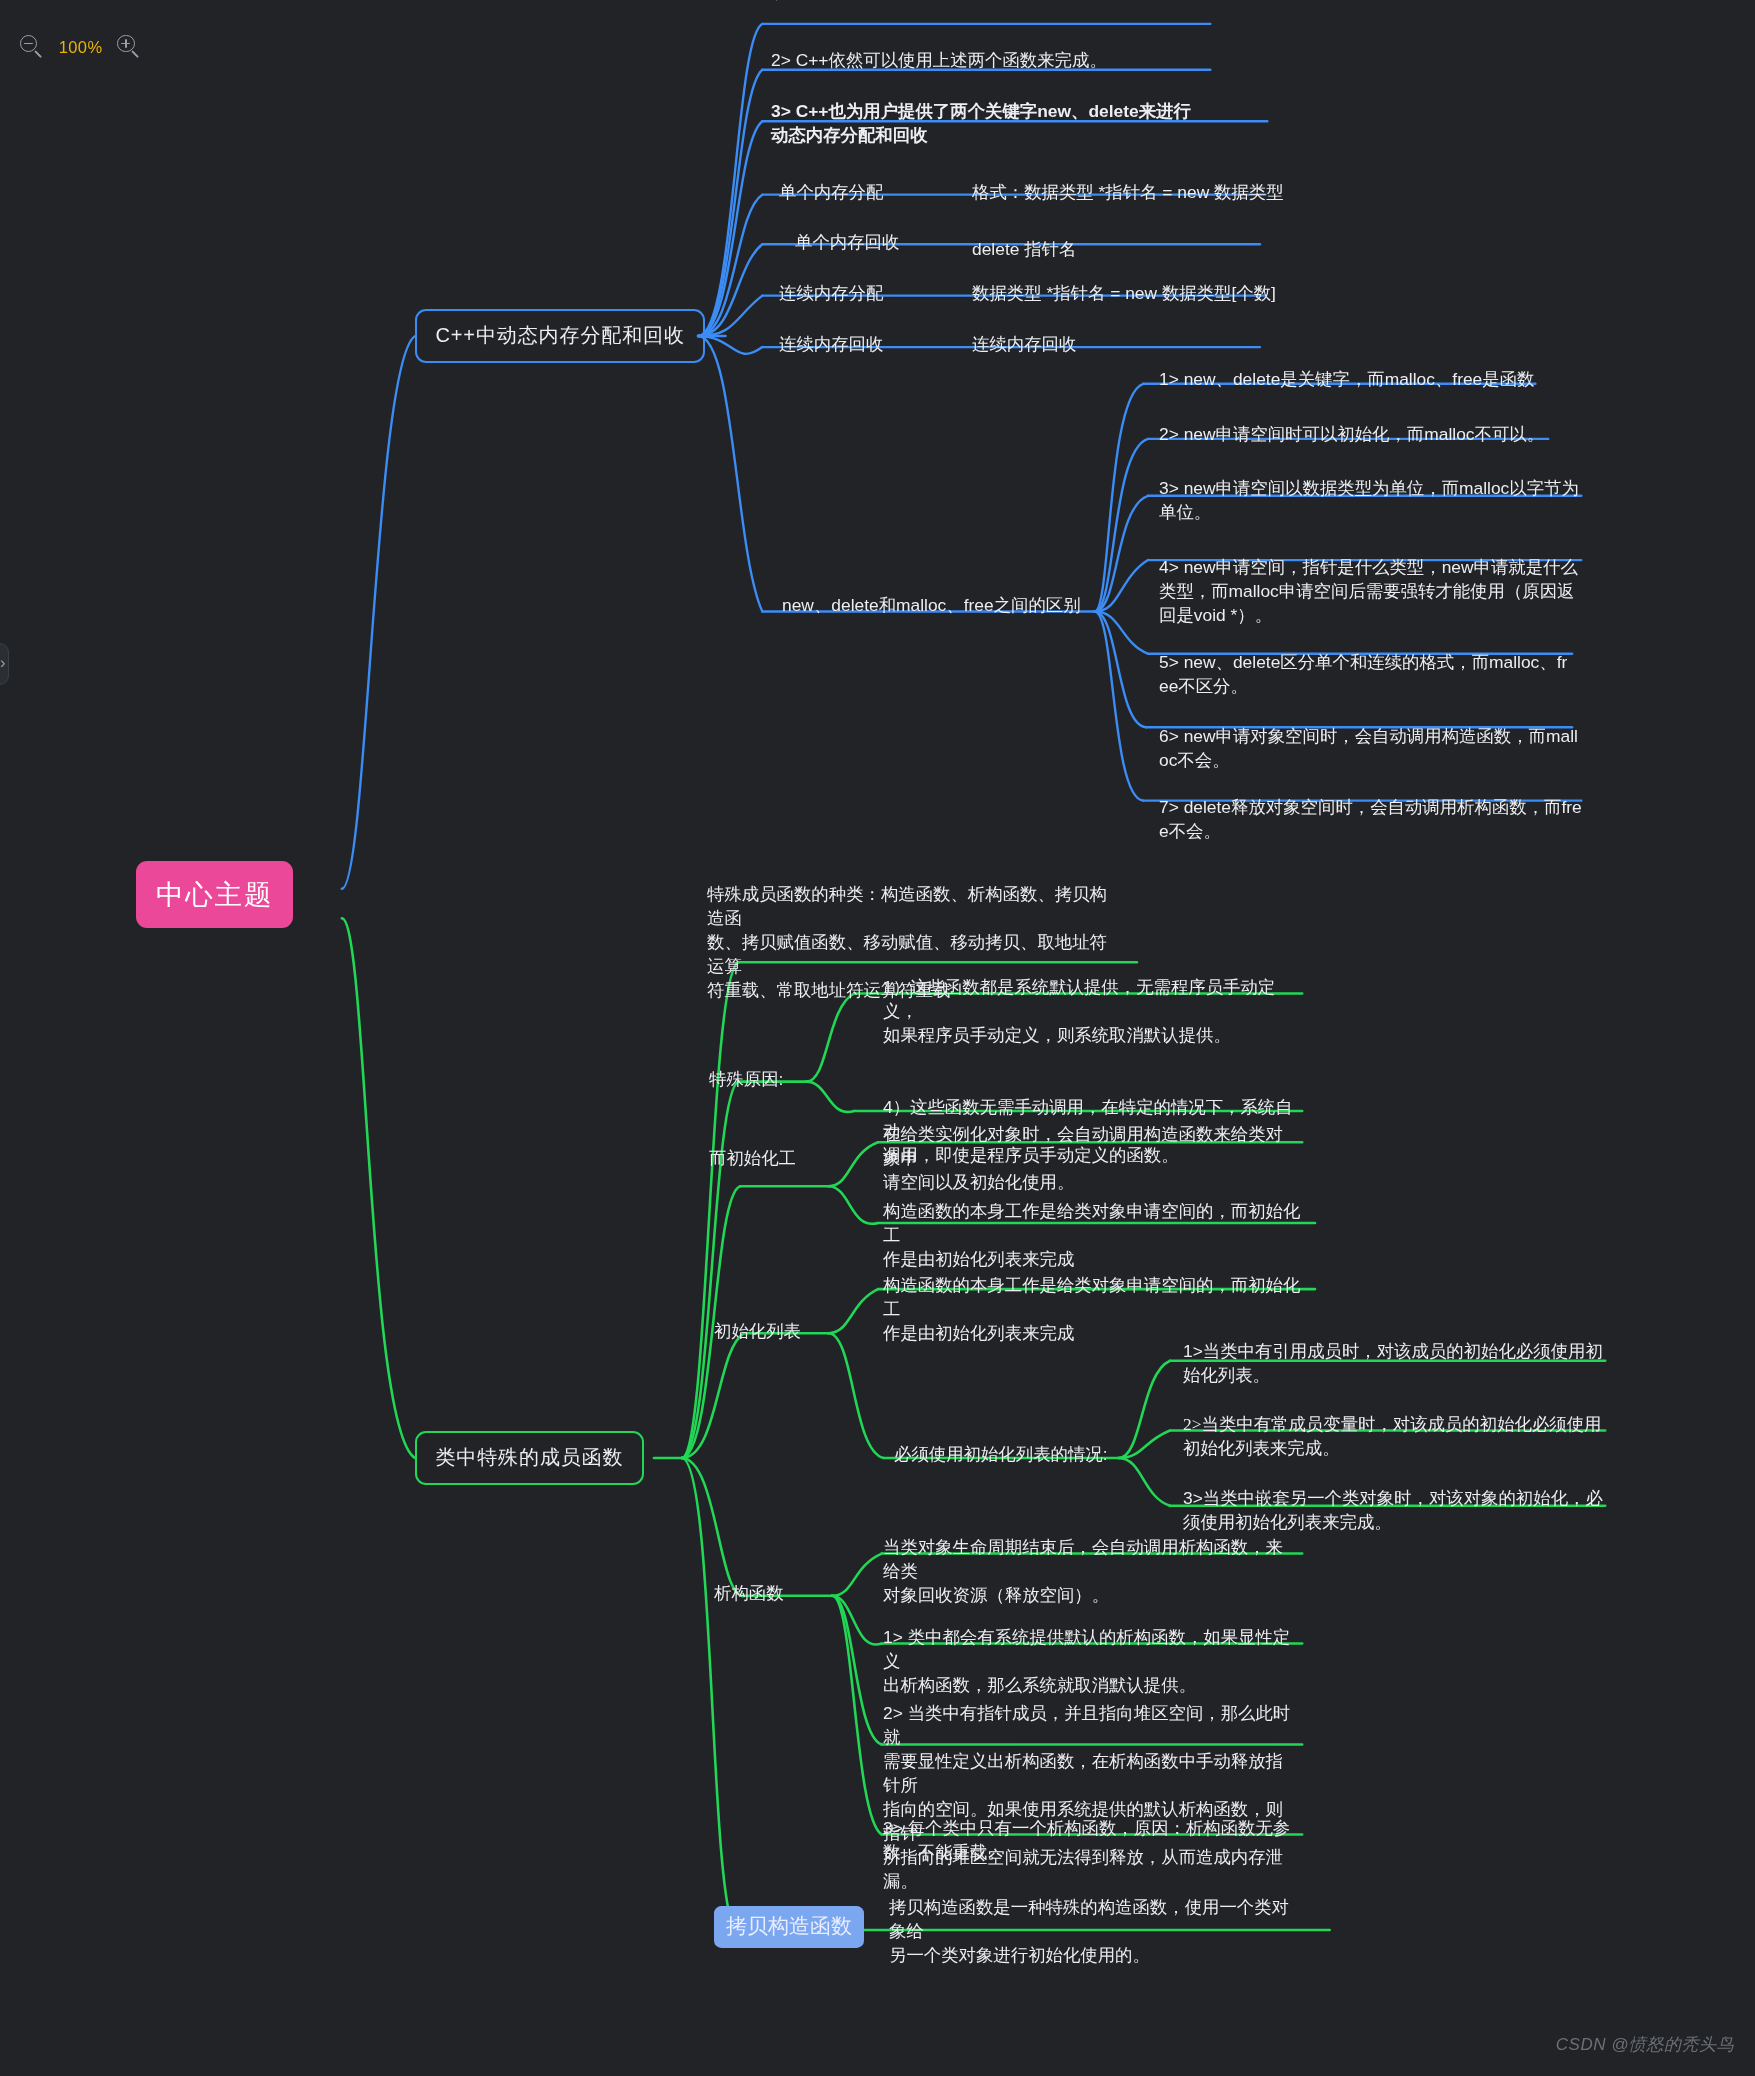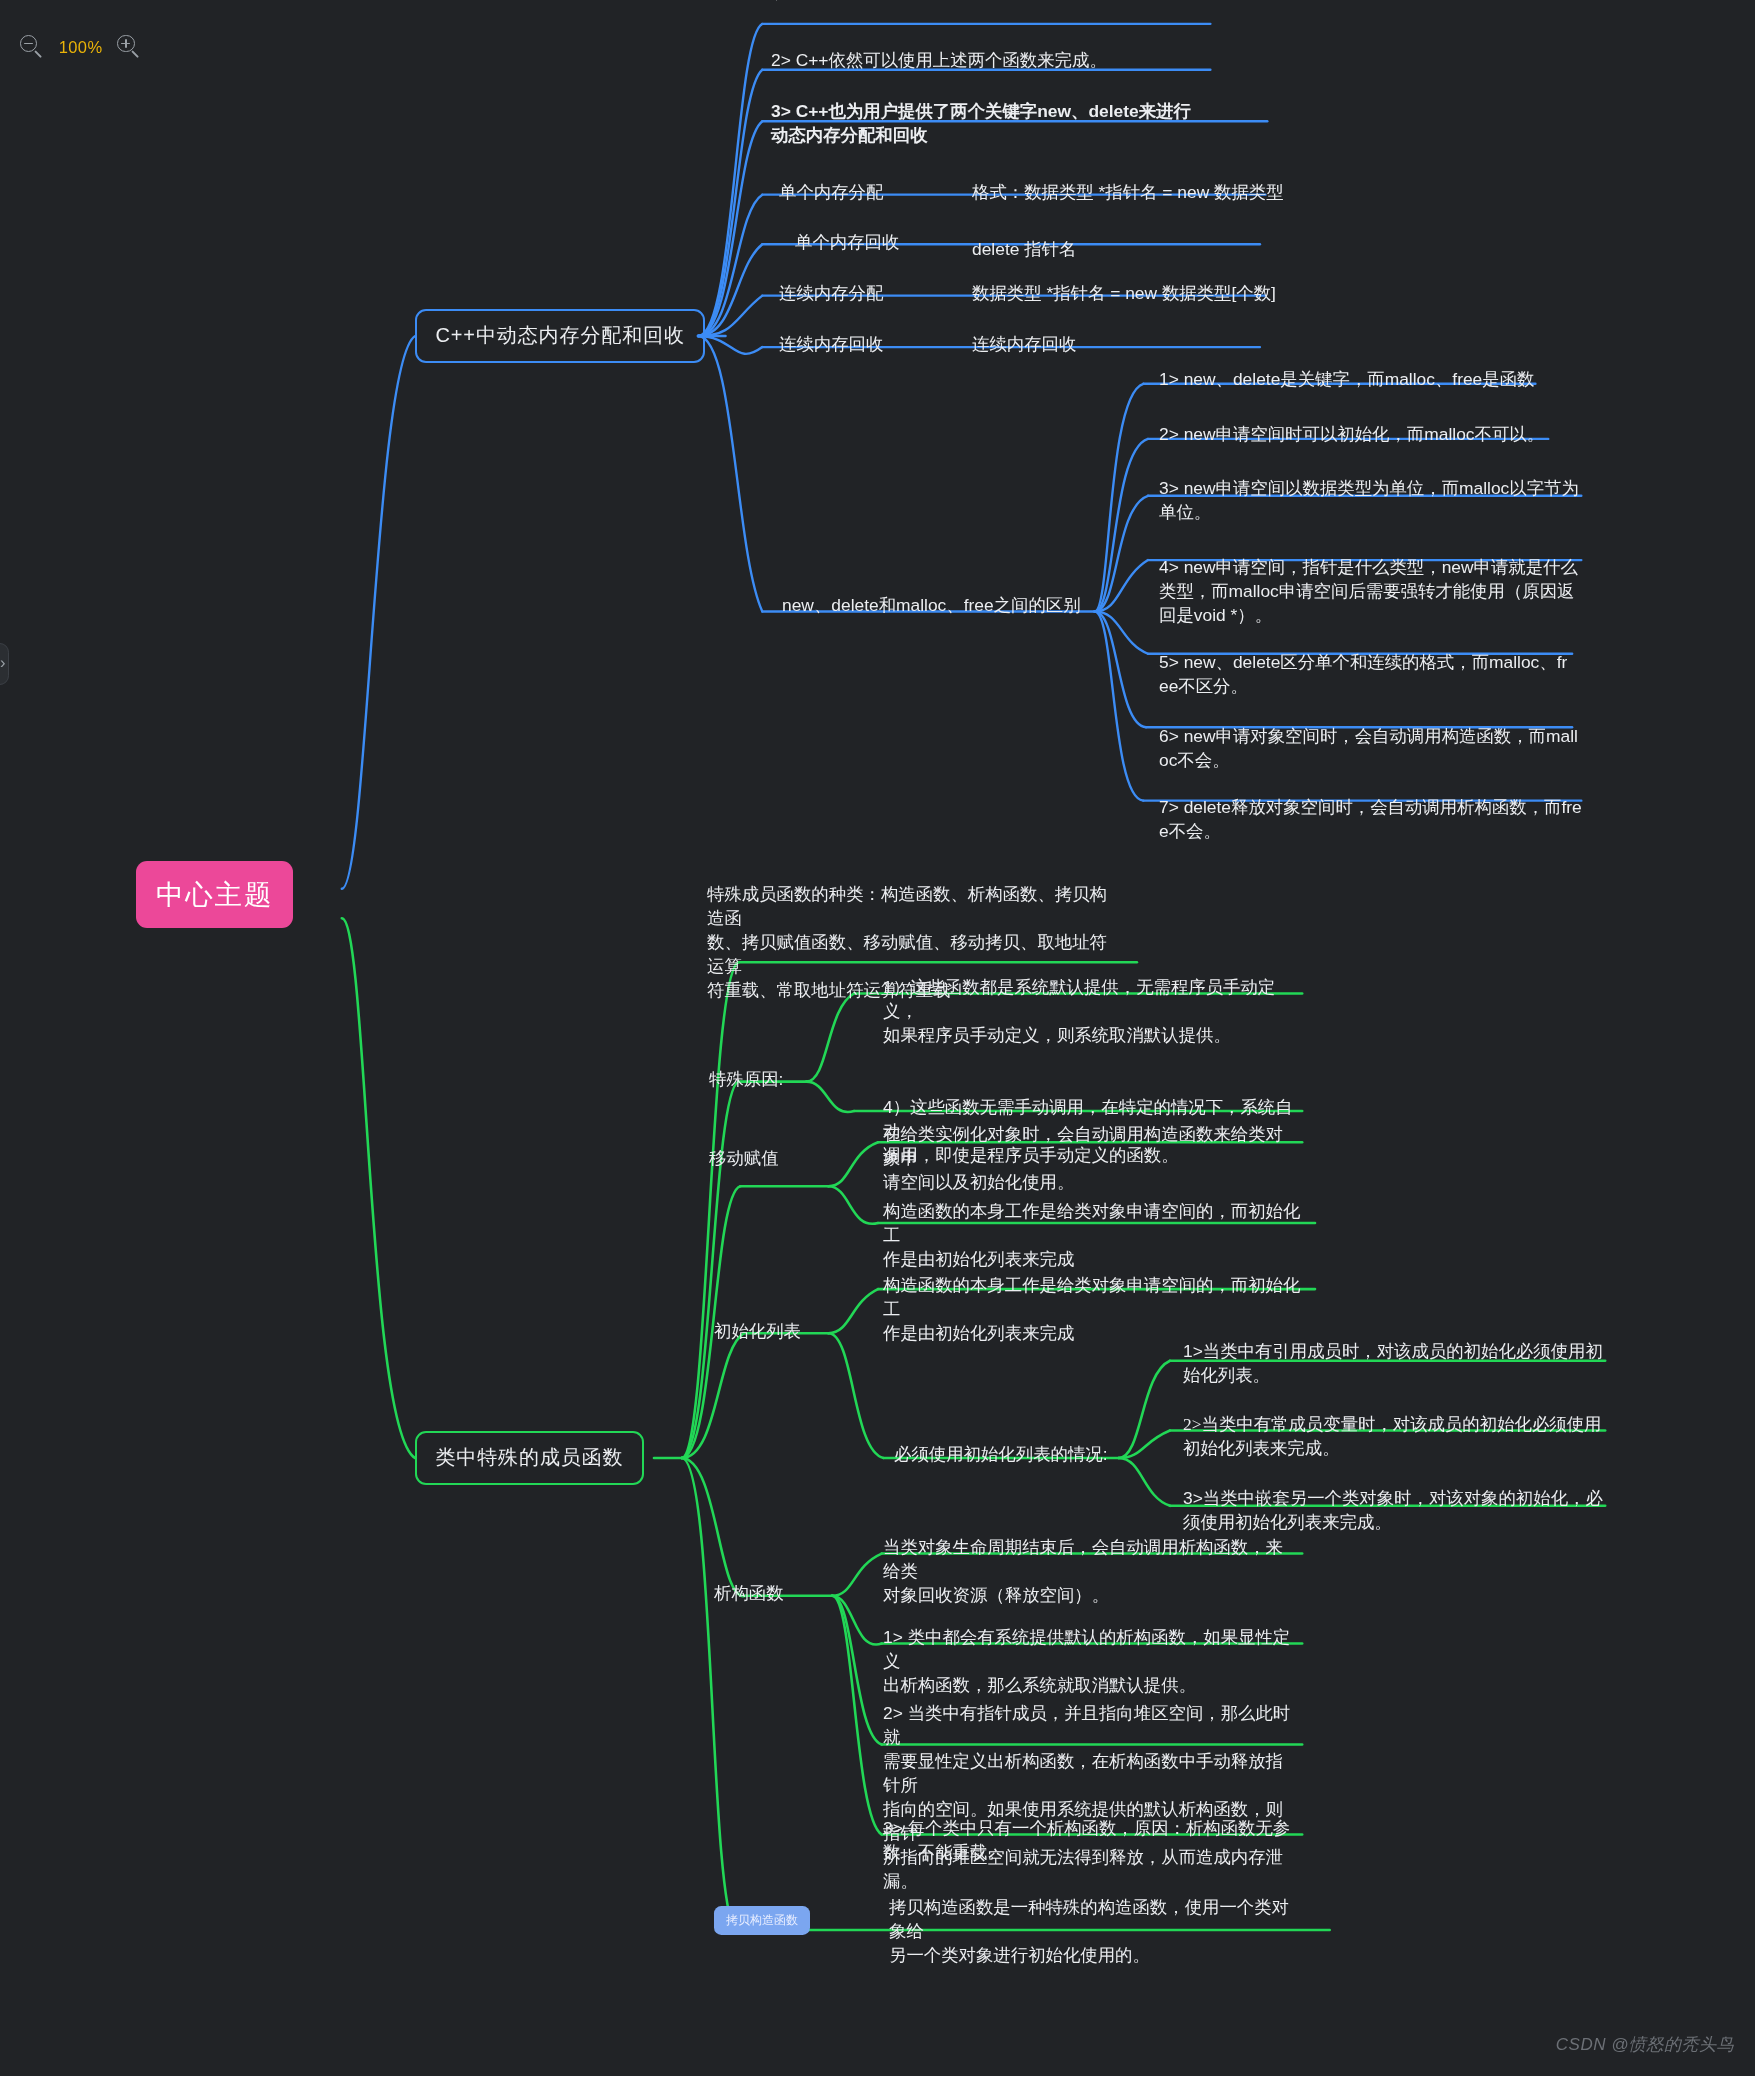--- a/index.html
+++ b/index.html
@@ -30,21 +30,21 @@
 
   
   .node{ position:absolute; font-size:17.4px; line-height:1.38; color:#eceef1; white-space:pre-wrap; }
   .node.plain{ background:transparent; }
   .node.center{
     background:#ec4899; color:#ffffff; font-size:27.5px;
     border-radius:11px; padding:14.7px 20px; letter-spacing:1.8px;
   }
   .node.blue-box{ border:2.1px solid #3c8cf5; border-radius:11px; padding:11px 18.4px; font-size:20px; letter-spacing:0.9px; }
   .node.green-box{ border:2.1px solid #22d756; border-radius:11px; padding:11px 18.4px; font-size:20px; letter-spacing:0.9px; }
-  .node.blue-fill{ background:#7ba6f0; color:#e9eeff; border-radius:7.3px; padding:6.4px 12px; font-size:12px; }
+  .node.blue-fill{ background:#7ba6f0; color:#e9eeff; border-radius:7.3px; padding:6.4px 12px; font-size:21px; }
   .topcut{ overflow:hidden; }
 
   .watermark{ position:absolute; right:22px; bottom:20px; font-size:17px; color:#6c7076; letter-spacing:0.5px;font-style:italic; }
 </style>
 </head>
 <body>
 
 <div id="canvas">
 
   <svg class="wires" viewBox="0 0 1912 2261">
@@ -199,21 +199,21 @@
   <div class="node plain" style="left:707px; top:882px; width:413px;">特殊成员函数的种类：构造函数、析构函数、拷贝构造函
 数、拷贝赋值函数、移动赋值、移动拷贝、取地址符运算
 符重载、常取地址符运算符重载</div>
 
   <div class="node plain" style="left:709px; top:1067px;">特殊原因:</div>
   <div class="node plain" style="left:883px; top:975px; width:413px;">1）这些函数都是系统默认提供，无需程序员手动定义，
 如果程序员手动定义，则系统取消默认提供。</div>
   <div class="node plain" style="left:883px; top:1095px; width:413px;">4）这些函数无需手动调用，在特定的情况下，系统自动
 调用，即使是程序员手动定义的函数。</div>
 
-  <div class="node plain" style="left:709px; top:1146px;">移动赋值</div>
+  <div class="node plain" style="left:709px; top:1146px;">而初始化工</div>
   <div class="node plain" style="left:883px; top:1122px; width:413px;">在给类实例化对象时，会自动调用构造函数来给类对象申
 请空间以及初始化使用。</div>
   <div class="node plain" style="left:883px; top:1199px; width:422px;">构造函数的本身工作是给类对象申请空间的，而初始化工
 作是由初始化列表来完成</div>
 
   <div class="node plain" style="left:714px; top:1319px;">初始化列表</div>
   <div class="node plain" style="left:883px; top:1273px; width:422px;">构造函数的本身工作是给类对象申请空间的，而初始化工
 作是由初始化列表来完成</div>
 
   <div class="node plain" style="left:894px; top:1442px;">必须使用初始化列表的情况:</div>

